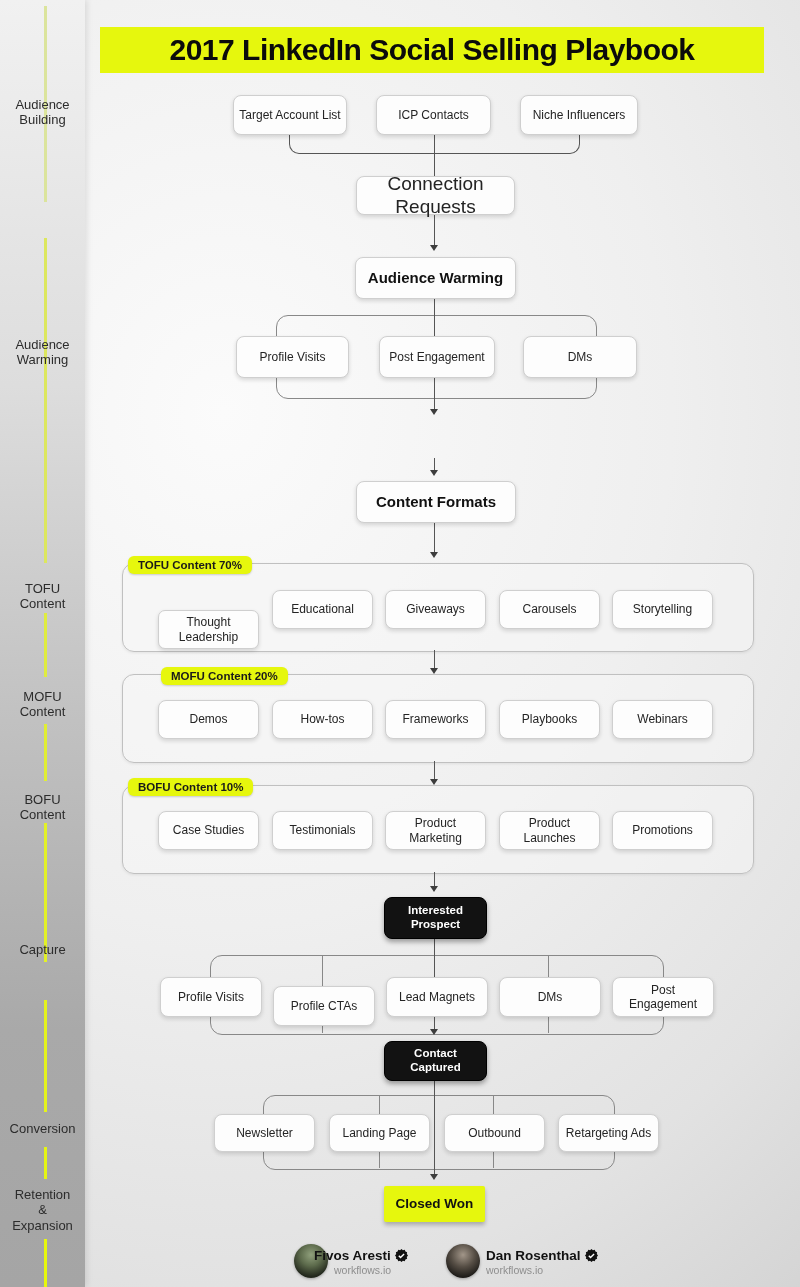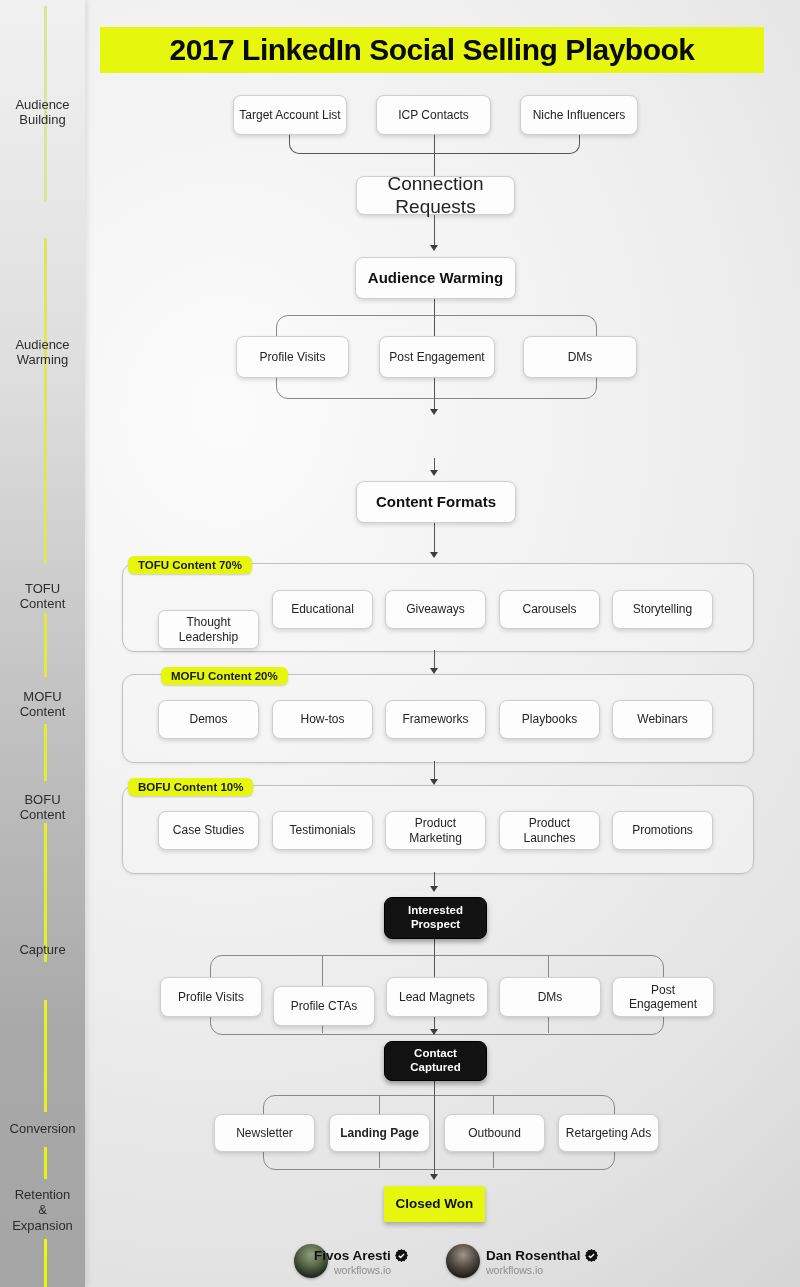--- a/index.html
+++ b/index.html
@@ -160,21 +160,21 @@
 
   <div class="node dark" style="left:384px;top:1041px;width:101px;height:38px;">Contact
 Captured</div>
 
   <div class="bracket" style="left:263px;top:1095px;width:350px;height:73px;"></div>
   <div class="bvline" style="left:379px;top:1095px;height:73px;"></div>
   <div class="bvline" style="left:493px;top:1095px;height:73px;"></div>
   <div class="vline" style="left:434px;top:1079px;height:95px;"></div>
   <div class="arrow" style="left:430px;top:1174px;"></div>
   <div class="node" style="left:214px;top:1114px;width:99px;height:36px;">Newsletter</div>
-  <div class="node" style="left:329px;top:1114px;width:99px;height:36px;font-weight:bold;">Landing Page</div>
+  <div class="node" style="left:329px;top:1114px;width:99px;height:36px;">Landing Page</div>
   <div class="node" style="left:444px;top:1114px;width:99px;height:36px;">Outbound</div>
   <div class="node" style="left:558px;top:1114px;width:99px;height:36px;">Retargeting Ads</div>
 
   <div class="node won" style="left:384px;top:1186px;width:101px;height:36px;">Closed Won</div>
 
   <div class="avatar a1" style="left:294px;top:1244px;"></div>
   <div class="author-name" style="left:314px;top:1248px;">
     <span>Fivos Aresti</span>
     <svg class="badge" viewBox="0 0 24 24">
         <path d="M12 0l2.6 2.2 3.4-.6 1.2 3.2 3.2 1.2-.6 3.4L24 12l-2.2 2.6.6 3.4-3.2 1.2-1.2 3.2-3.4-.6L12 24l-2.6-2.2-3.4.6-1.2-3.2-3.2-1.2.6-3.4L0 12l2.2-2.6-.6-3.4 3.2-1.2 1.2-3.2 3.4.6z" fill="#111"></path>

